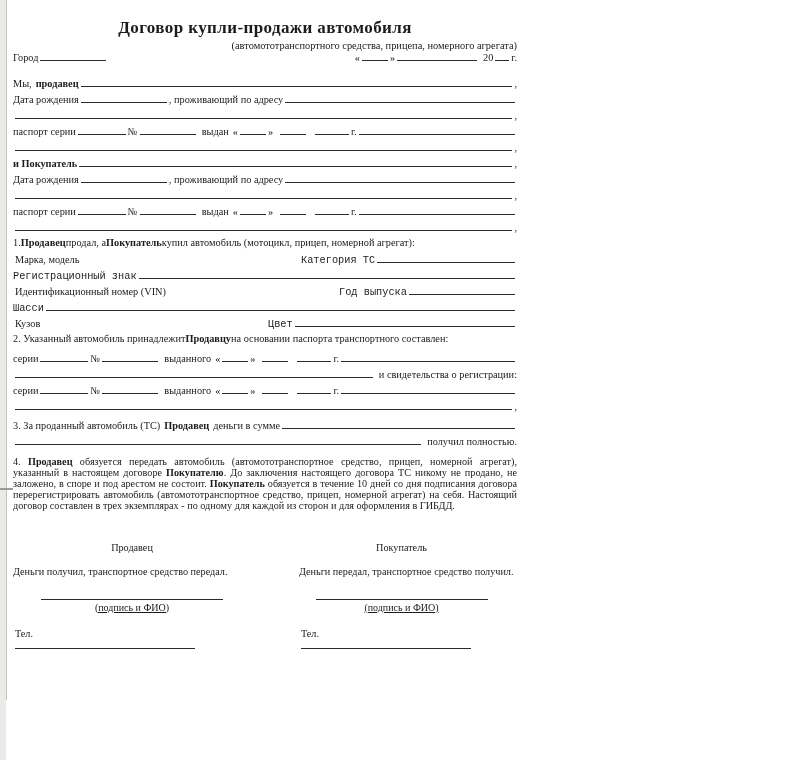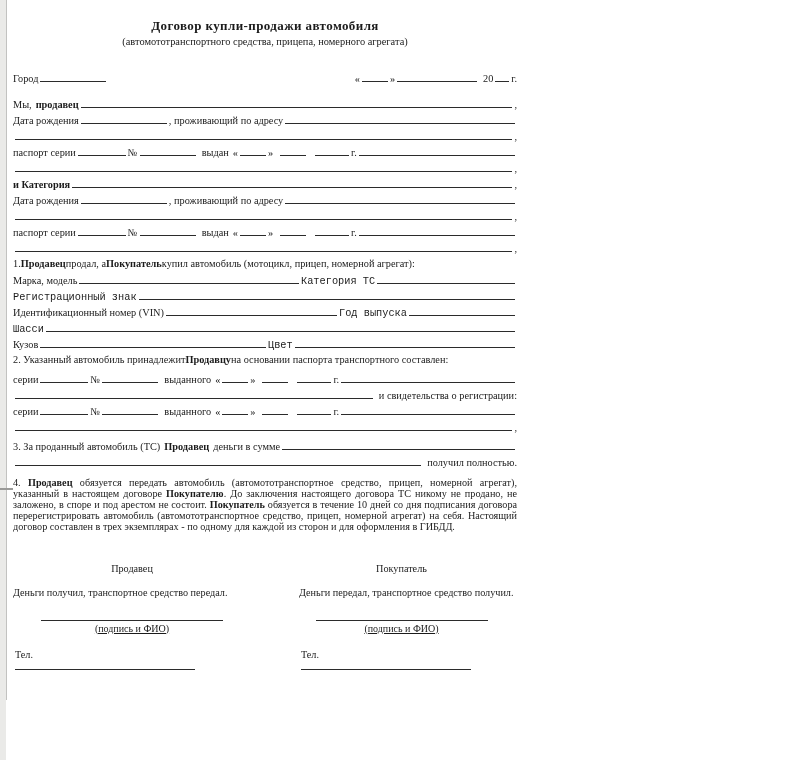--- a/index.html
+++ b/index.html
@@ -4,34 +4,34 @@
 <style>
   html,body{margin:0;padding:0;}
   body{
     width:790px;height:760px;background:#ffffff;overflow:hidden;position:relative;
     font-family:"Liberation Serif","DejaVu Serif",serif;color:#1b1b1b;
   }
   .edge-strip{position:absolute;left:0;top:0;width:6px;height:760px;background:#eaeae8;}
   .edge-line{position:absolute;left:6px;top:0;width:1px;height:700px;background:#c2c2c0;}
   .artifact-tick{position:absolute;left:0;top:488px;width:13px;height:2px;background:#9a9a98;}
   .content{position:absolute;left:13px;top:18px;width:504px;font-size:10.3px;}
-  .title{font-size:13px;font-weight:bold;text-align:center;letter-spacing:.4px;}
-  .subtitle{font-size:10.4px;text-align:center;margin-top:2px;margin-bottom:25px;}
+  .title{font-size:17px;font-weight:bold;text-align:center;letter-spacing:.4px;}
+  .subtitle{font-size:10.4px;text-align:right;margin-top:2px;margin-bottom:0;}
   .row{display:flex;align-items:baseline;height:16px;white-space:nowrap;}
   .row.mt10{margin-top:10px;}
   .row.mt3{margin-top:3px;}
   .blank{border-bottom:1px solid #2b2b2b;height:9px;align-self:baseline;margin:0 2px;}
   .grow{flex:1;}
   .spacer{flex:1;}
   .b{font-weight:bold;}
   .ml{margin-left:4px;}
   .gap{margin-left:7px;}
   .w66{width:66px;} .w86{width:86px;} .w48{width:48px;} .w56{width:56px;}
   .w26{width:26px;} .w34{width:34px;} .w80{width:80px;} .w14{width:14px;}
-  .cell-l{display:flex;align-items:baseline;white-space:nowrap;}
+  .cell-l{display:flex;align-items:baseline;white-space:nowrap;flex-direction:column;}
   .cell-l .blank{flex:1;}
   .cell-r{display:flex;align-items:baseline;flex:1;white-space:nowrap;font-family:Liberation Mono, monospace;}
   .cell-r .blank{flex:1;}
   .wl288{width:288px;} .wl326{width:326px;} .wl255{width:255px;}
   .text-line{height:16px;display:flex;align-items:baseline;white-space:nowrap;}
   .para4{margin-top:6px;font-size:10.2px;line-height:10.9px;text-align:justify;}
   .sigs{display:flex;margin-top:30px;font-size:10.2px;}
   .sig-col{display:flex;flex-direction:column;}
   .sig-col.left{width:238px;}
   .sig-col.right{width:205px;margin-left:48px;}
@@ -100,21 +100,21 @@
     <span class="blank w34 gap"></span>
     <span>г.</span>
     <span class="blank grow"></span>
   </div>
   <div class="row">
     <span class="blank grow"></span>
     <span>,</span>
   </div>
 
   <div class="row">
-    <span class="b">и Категория</span>
+    <span class="b">и Покупатель</span>
     <span class="blank grow"></span>
     <span>,</span>
   </div>
   <div class="row">
     <span>Дата рождения</span>
     <span class="blank w86"></span>
     <span>, проживающий по адресу</span>
     <span class="blank grow"></span>
   </div>
   <div class="row">

